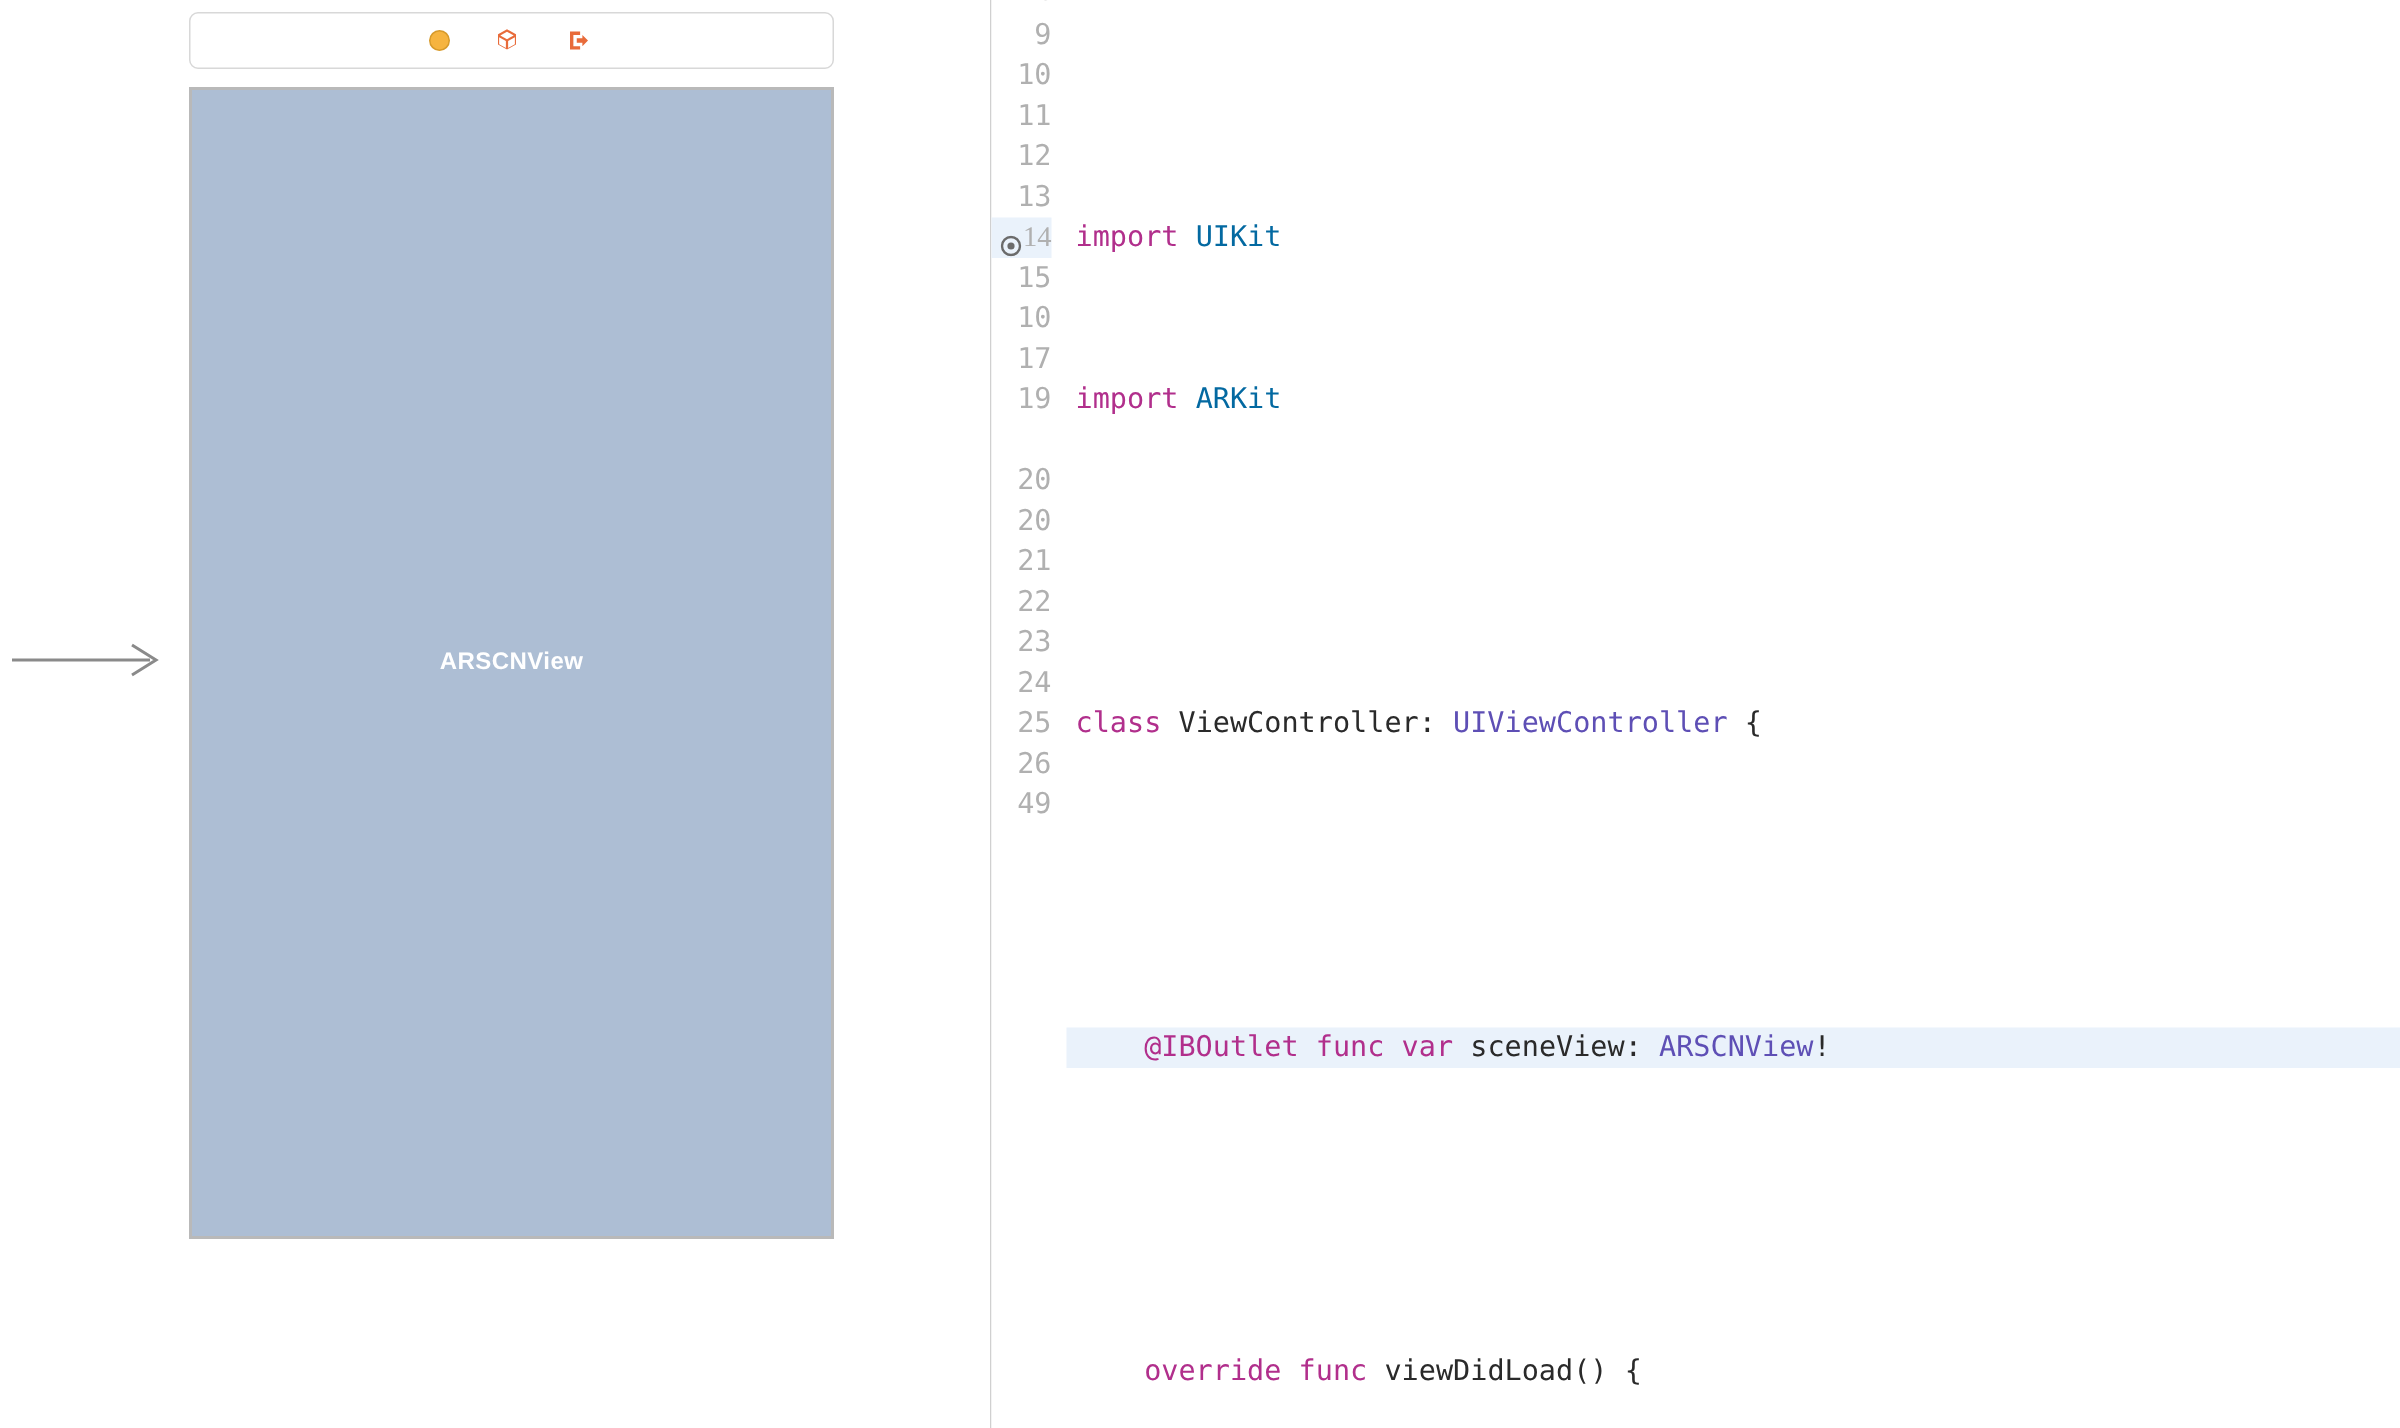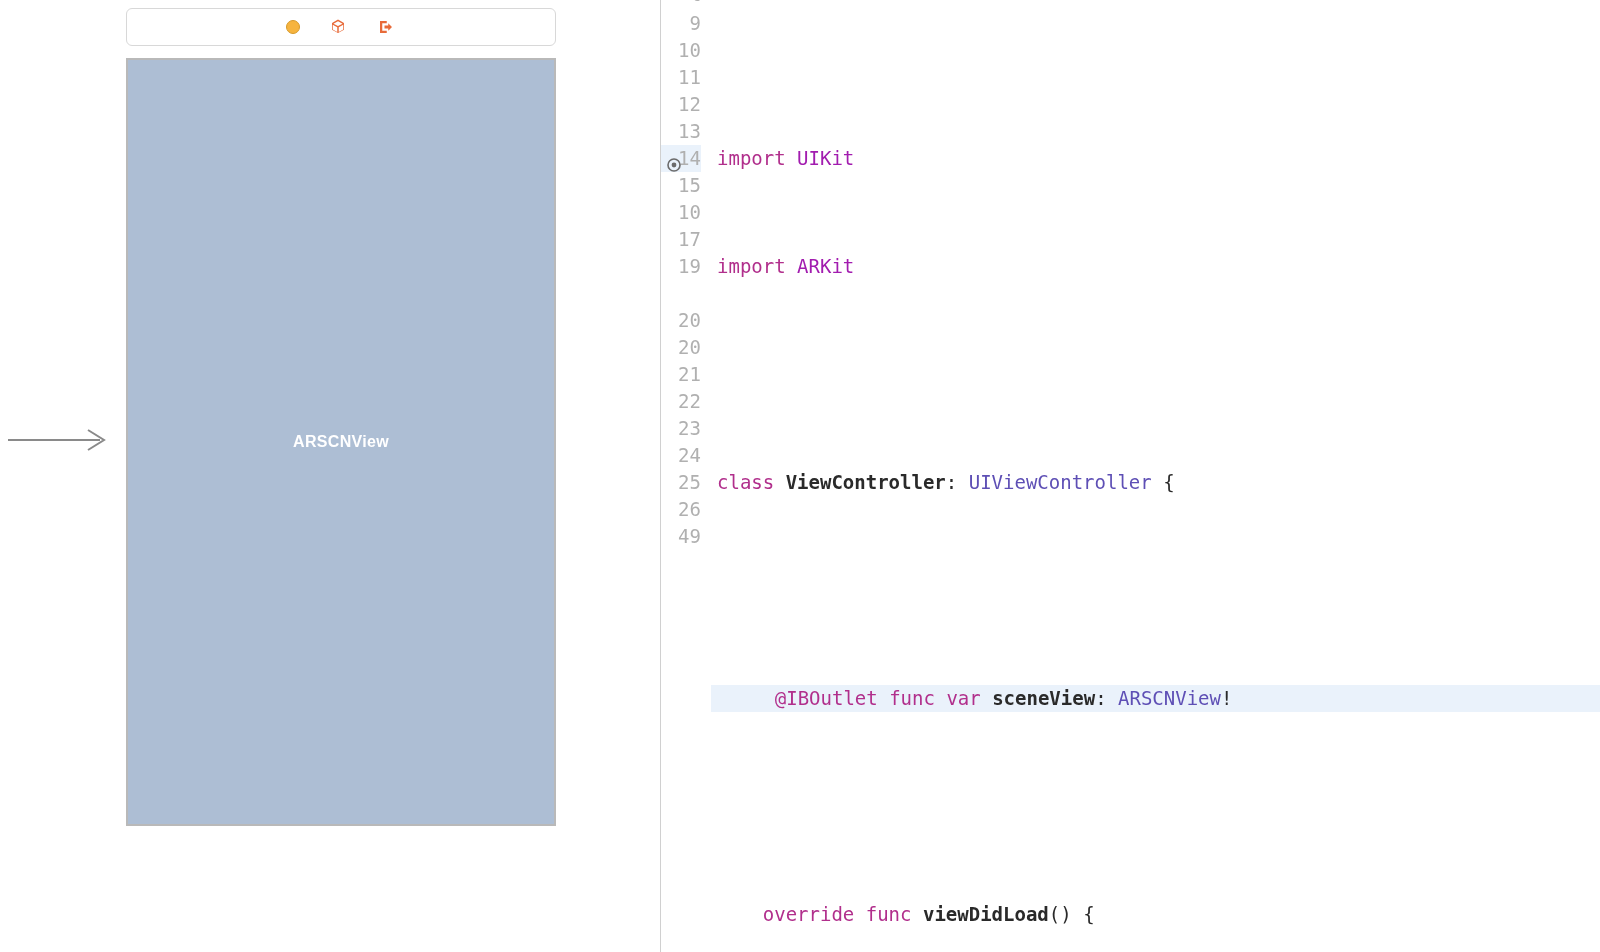--- a/index.html
+++ b/index.html
@@ -104,21 +104,21 @@
     user-select: none;
     position: relative;
   }
   .gutter .ln {
     height: 27px;
     display: flex;
     align-items: center;
     justify-content: flex-end;
     position: relative;
   }
-  .gutter .ln.hl { background: #eaf2fb; }
+  .gutter .ln.hl { background: #eaf2fb; font-family: Liberation Serif, serif; }
   .gutter .outlet-dot {
     position: absolute;
     left: 6px;
     top: 50%;
     transform: translateY(-50%);
     width: 14px;
     height: 14px;
   }
   .gutter .outlet-dot svg { width: 14px; height: 14px; }
   .code {
@@ -133,24 +133,24 @@
     padding-left: 6px;
     display: flex;
     align-items: flex-end;
   }
   .code .line.hl { background: #eaf2fb; }
   
   .ln.cut { height: 10px; font-size: 13px; align-items: flex-end; overflow: hidden; }
   .code .line.cut { height: 10px; }
   
   .kw   { color: #b12f8c; }   
-  .attr { color: #b12f8c; margin-left: 12px; }   
+  .attr { color: #b12f8c; }   
   .type { color: #5e4fb5; }   
-  .name { color: #2a2a2a; font-weight: bold; }   
-  .mod  { color: #a21caf; }   
+  .name { color: #2a2a2a; }   
+  .mod  { color: #0369a1; }   
   .punct{ color: #2a2a2a; }
 </style>
 </head>
 <body>
 
 <div class="root">
 
   <div class="left-pane">
     <div class="arrow">
       <svg viewBox="0 0 105 24">

